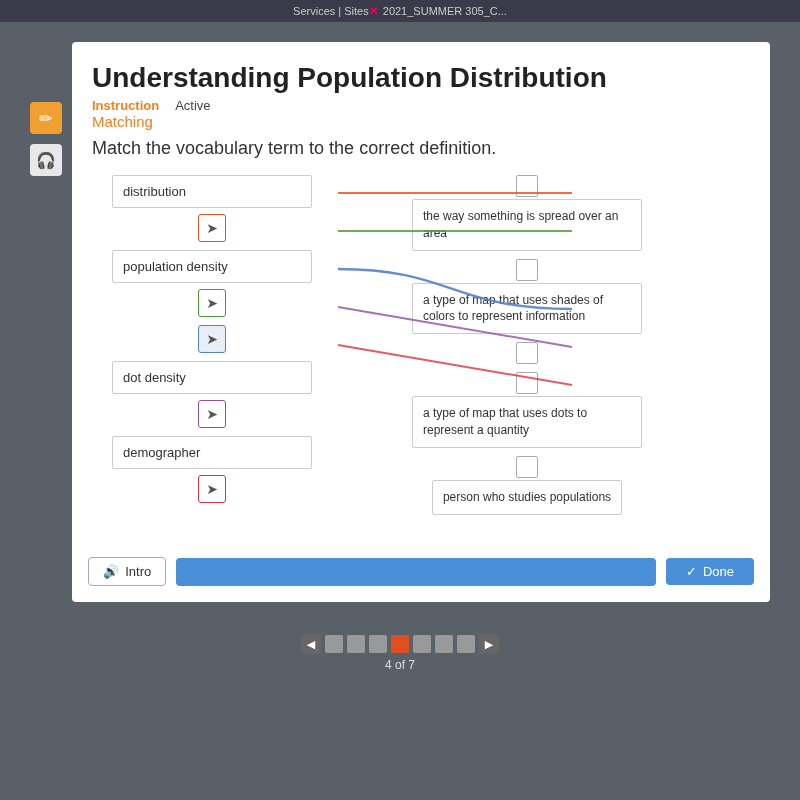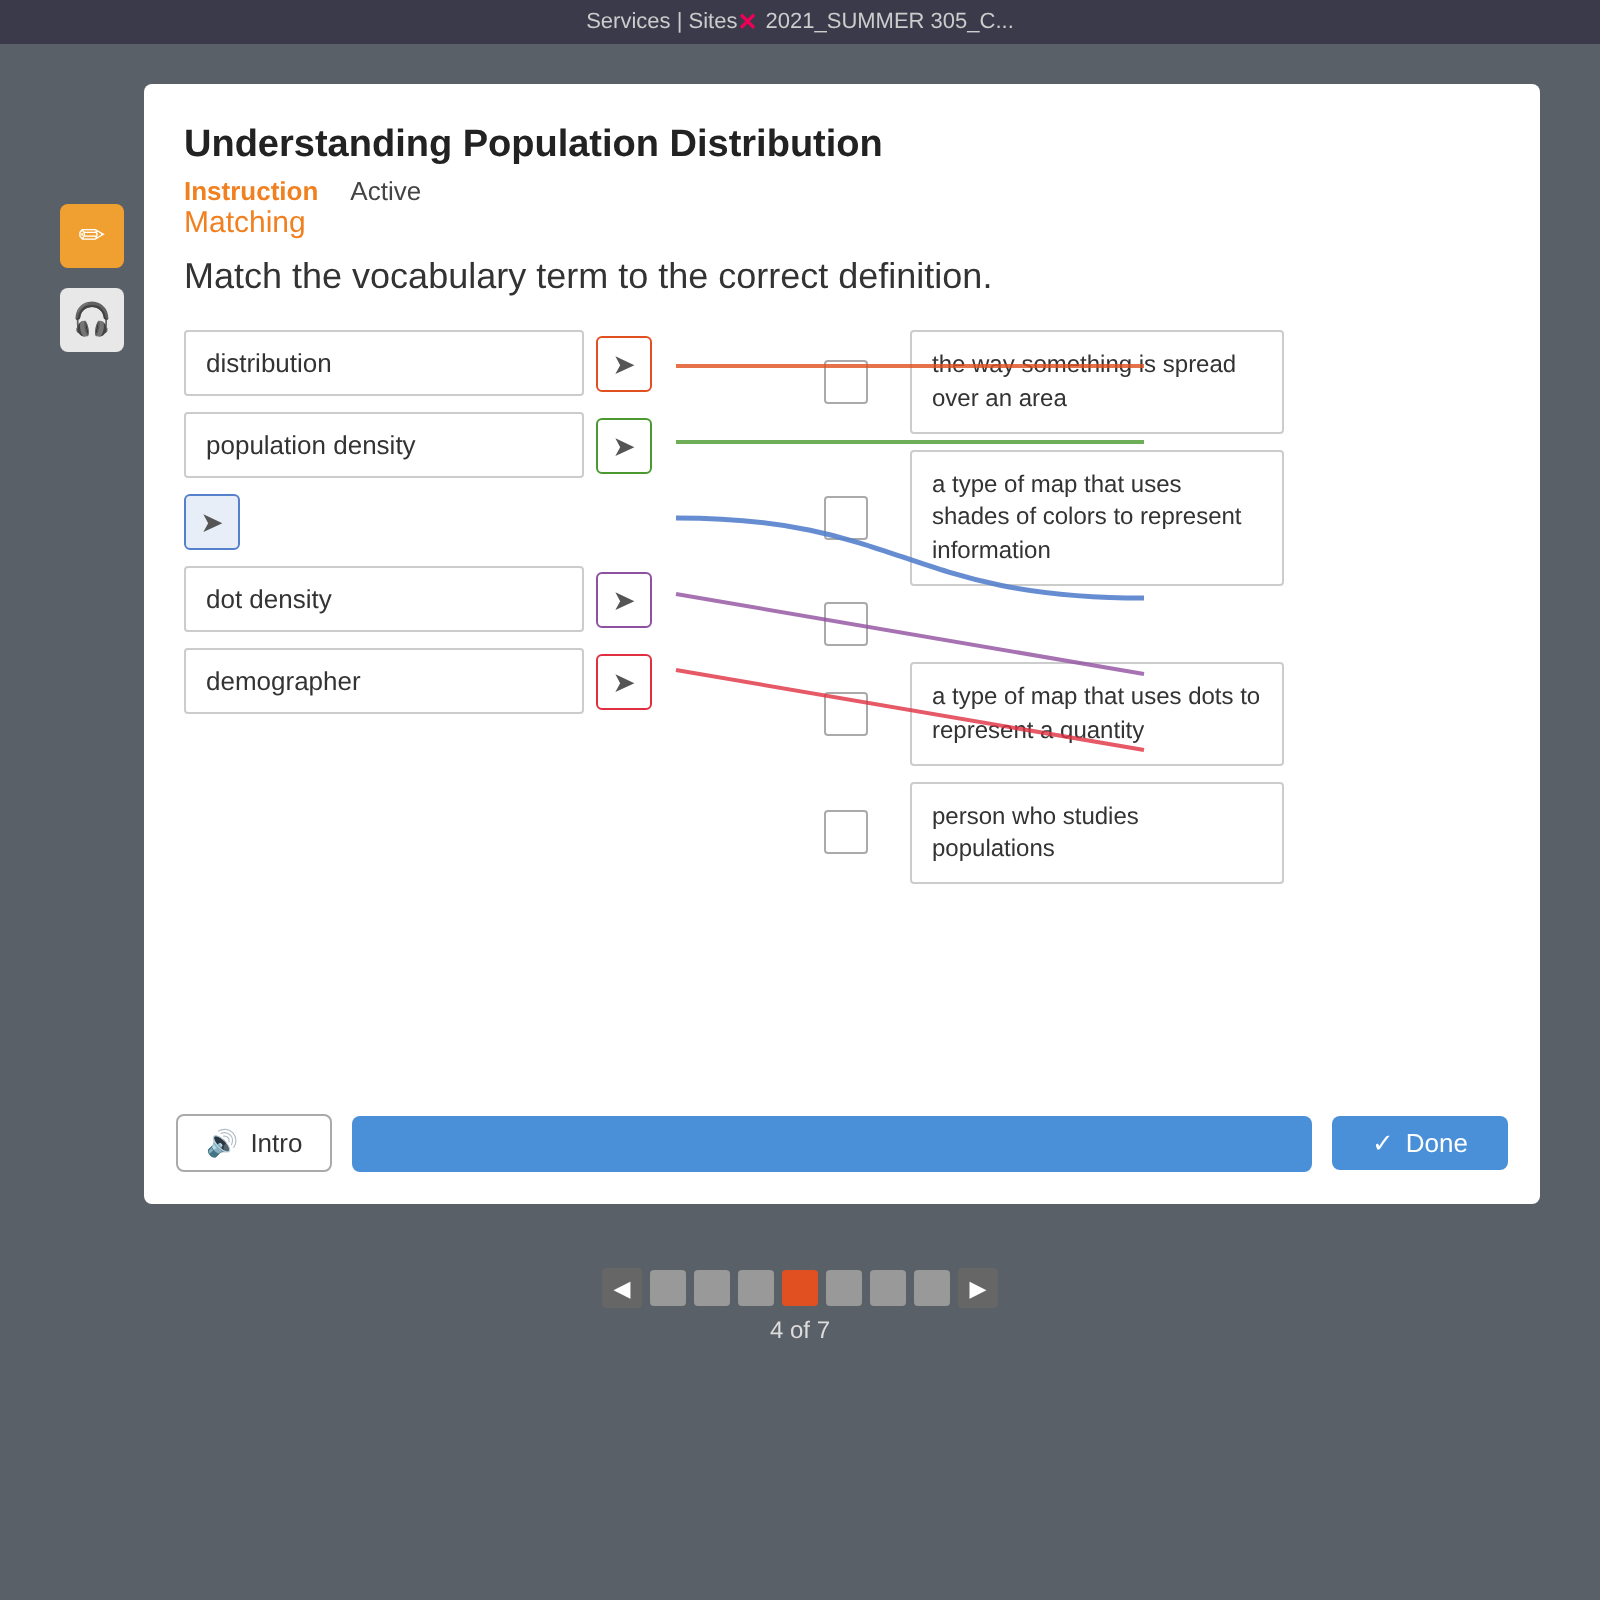--- a/index.html
+++ b/index.html
@@ -74,21 +74,21 @@
     .content-panel {
       flex: 1;
       background: white;
       border-radius: 4px;
       padding: 20px;
       position: relative;
       min-height: 560px;
     }
 
     .page-title {
-      font-size: 19px;
+      font-size: 28px;
       font-weight: bold;
       color: #222;
       margin-bottom: 4px;
     }
 
     .breadcrumb {
       display: flex;
       gap: 16px;
     }
     .breadcrumb-item {
@@ -119,20 +119,21 @@
       display: flex;
       flex-direction: column;
       gap: 8px;
       width: 240px;
     }
 
     .term-row {
       display: flex;
       align-items: center;
       gap: 6px;
+      flex-direction: column;
     }
 
     .term-box {
       border: 1px solid #ccc;
       padding: 8px 10px;
       font-size: 13px;
       color: #333;
       width: 200px;
       background: white;
       border-radius: 2px;
@@ -155,21 +156,22 @@
     .definitions-column {
       display: flex;
       flex-direction: column;
       gap: 8px;
       width: 230px;
     }
 
     .def-row {
       display: flex;
       align-items: center;
-      gap: 21px;
+      gap: 2px;
+      flex-direction: column;
     }
 
     .def-checkbox {
       width: 22px;
       height: 22px;
       border: 1px solid #aaa;
       background: white;
       flex-shrink: 0;
       border-radius: 2px;
     }

